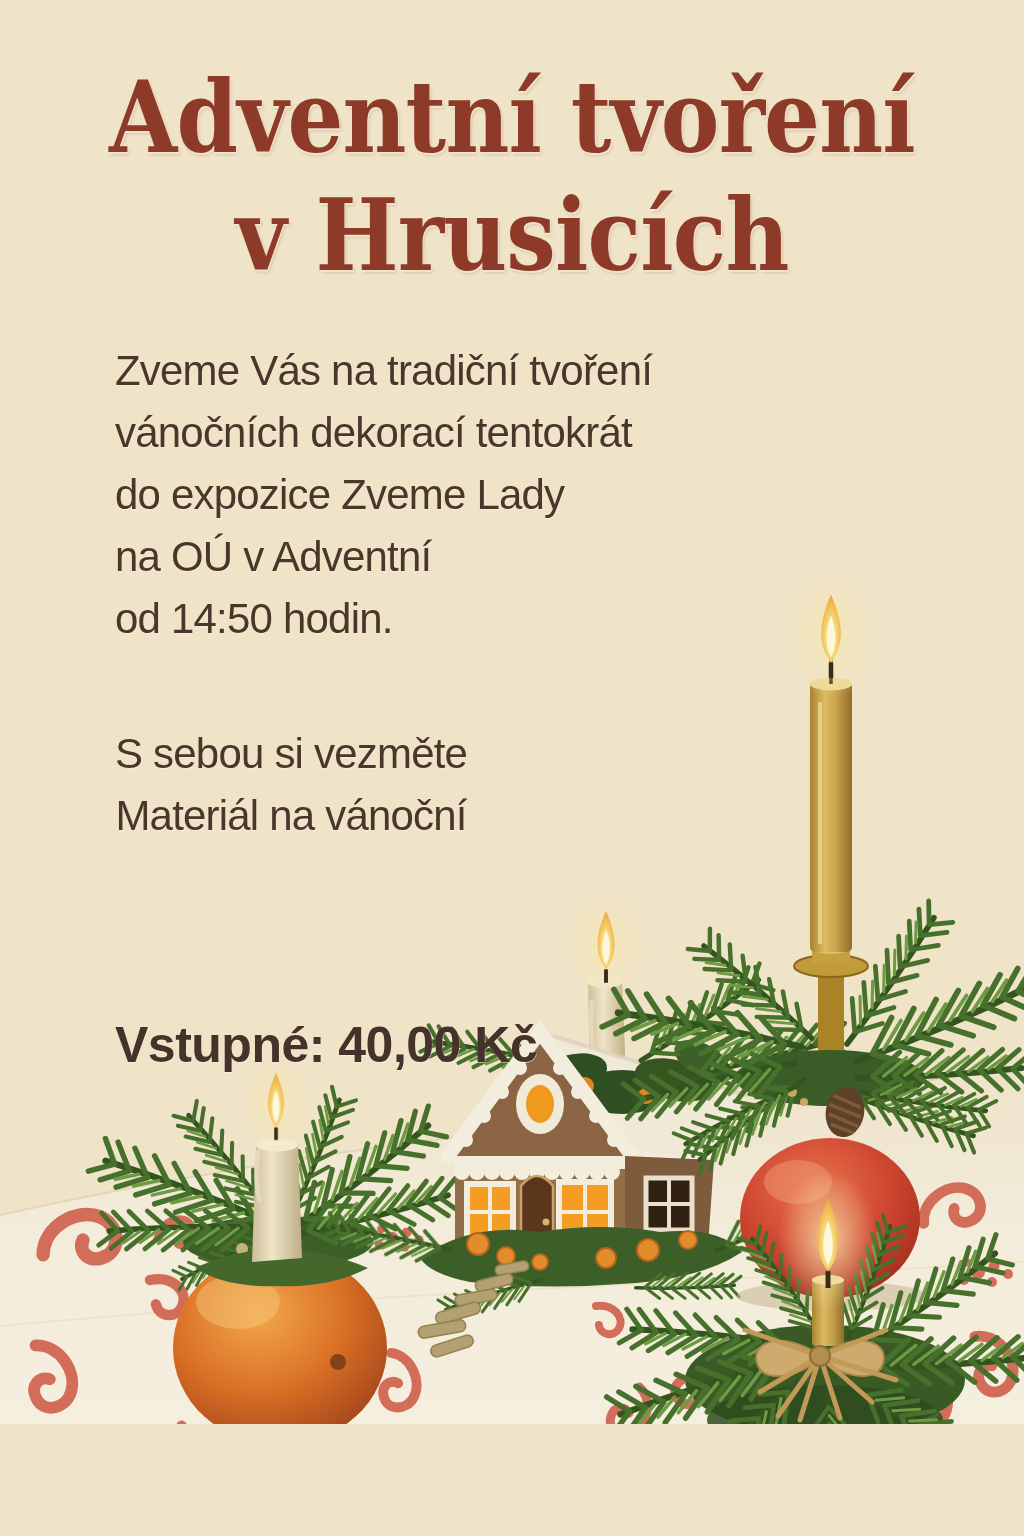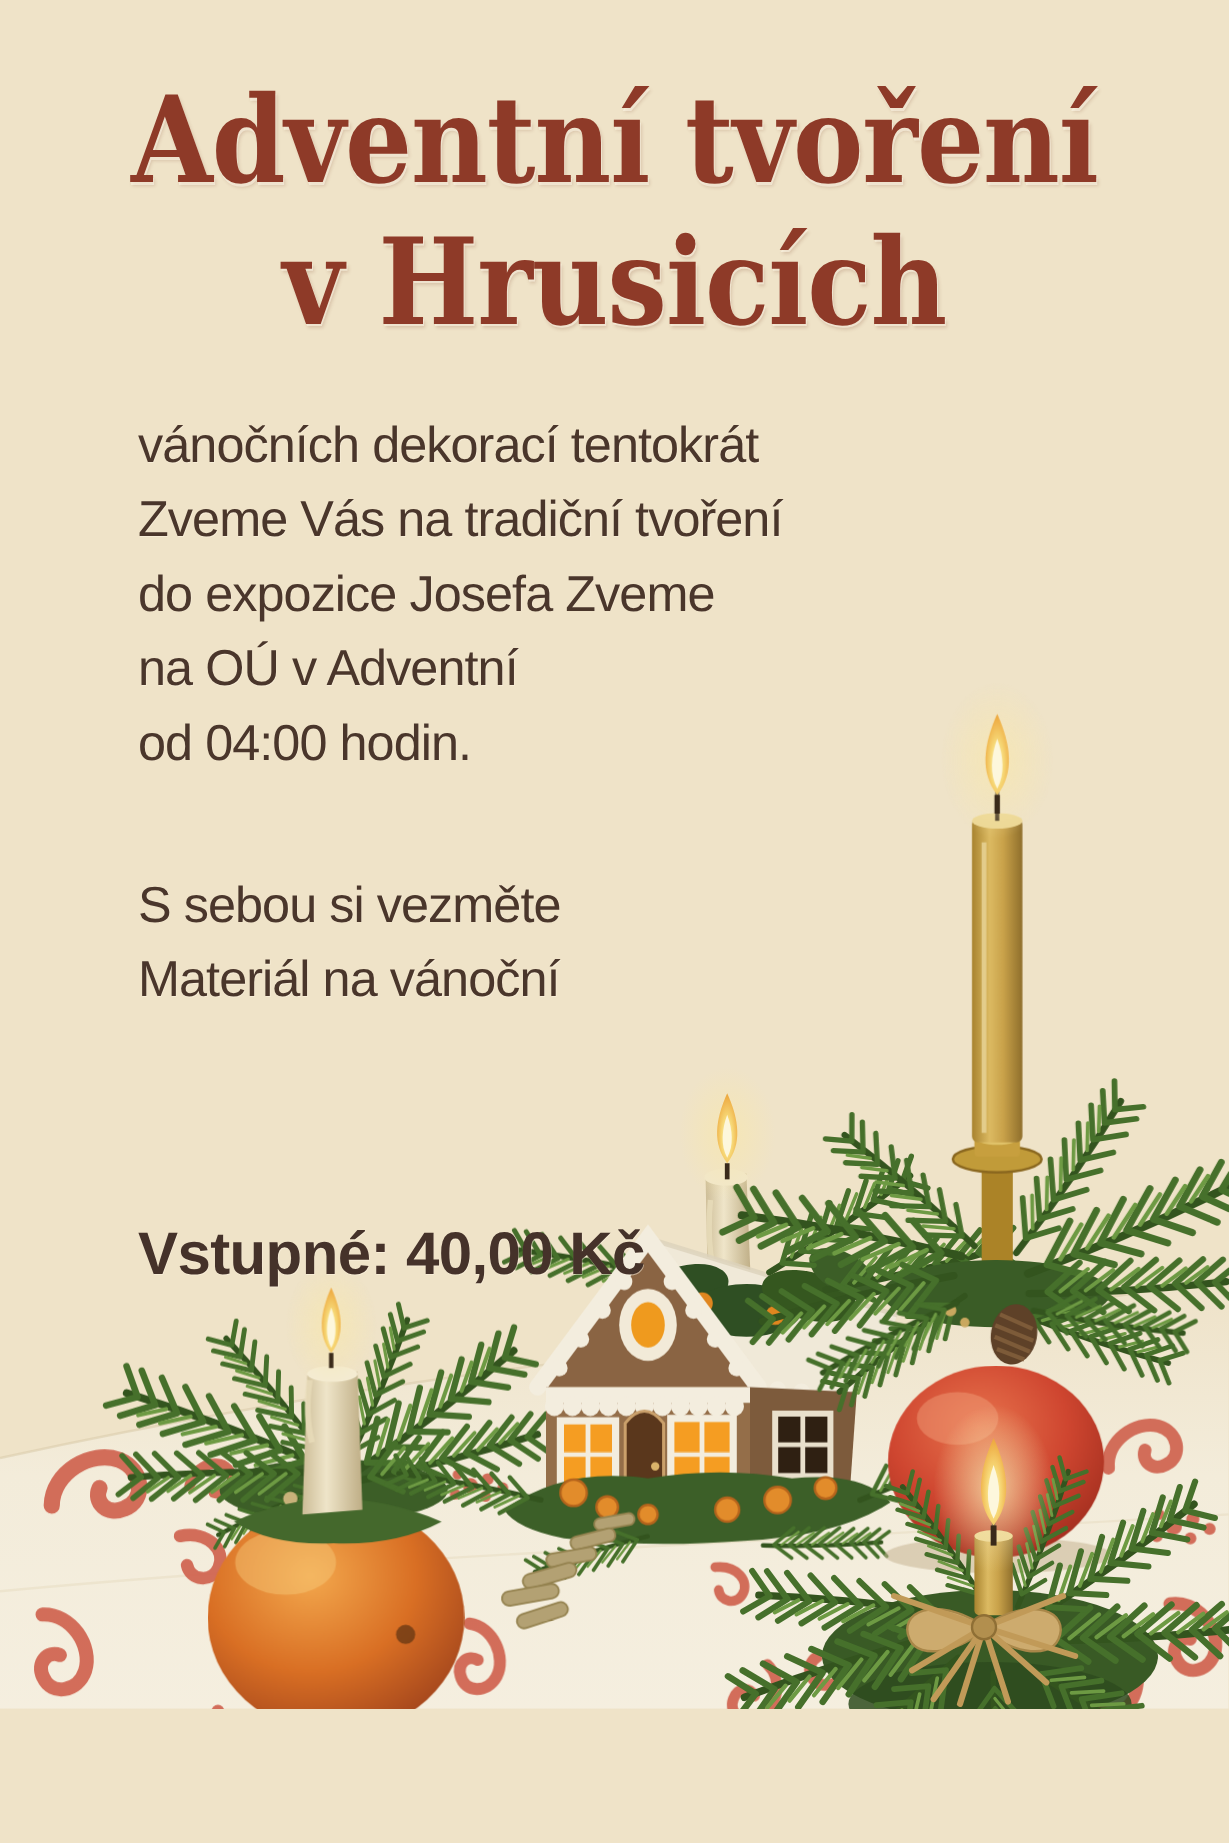--- a/index.html
+++ b/index.html
@@ -15,21 +15,21 @@
     letter-spacing:-1px;margin:0;
     text-shadow:1px 2px 0 rgba(255,250,235,.55), 2px 3px 3px rgba(120,60,40,.18);
   }
   .title span{display:block;}
   .copy{
     position:absolute;left:115px;color:#4a362b;
     font-size:42px;line-height:62px;letter-spacing:-.8px;
     text-shadow:.5px .5px 0 rgba(255,248,230,.5);
   }
   .copy-intro{top:340px;}
-  .copy-bring{top:723px;}
+  .copy-bring{top:723px;text-align:center;}
   .price{
     position:absolute;left:115px;top:966px;color:#45322a;
     font-size:50px;line-height:62px;font-weight:700;letter-spacing:-.5px;
     text-shadow:.5px .5px 0 rgba(255,248,230,.5);
     margin-top:48px;
   }
   .illus{position:absolute;left:0;top:0;width:1024px;height:1536px;pointer-events:none;}
   .txt{position:relative;z-index:2;}
 </style>
 </head>
@@ -328,25 +328,25 @@
     </g>
   </svg>
 
   <div class="txt">
     <h1 class="title">
       <span>Adventní tvoření</span>
       <span>v Hrusicích</span>
     </h1>
 
     <div class="copy copy-intro">
+      <div class="bline">Zveme Vás na tradiční tvoření</div>
       <div class="bline">vánočních dekorací tentokrát</div>
-      <div class="bline">Zveme Vás na tradiční tvoření</div>
-      <div class="bline">do expozice Josefa Zveme</div>
+      <div class="bline">do expozice Zveme Lady</div>
       <div class="bline">na OÚ v Adventní</div>
-      <div class="bline">od 04:00 hodin.</div>
+      <div class="bline">od 14:50 hodin.</div>
     </div>
 
     <div class="copy copy-bring">
       <div class="bline">S sebou si vezměte</div>
       <div class="bline">Materiál na vánoční</div>
     </div>
 
     <div class="price">Vstupné: 40,00 Kč</div>
   </div>
 </div>

